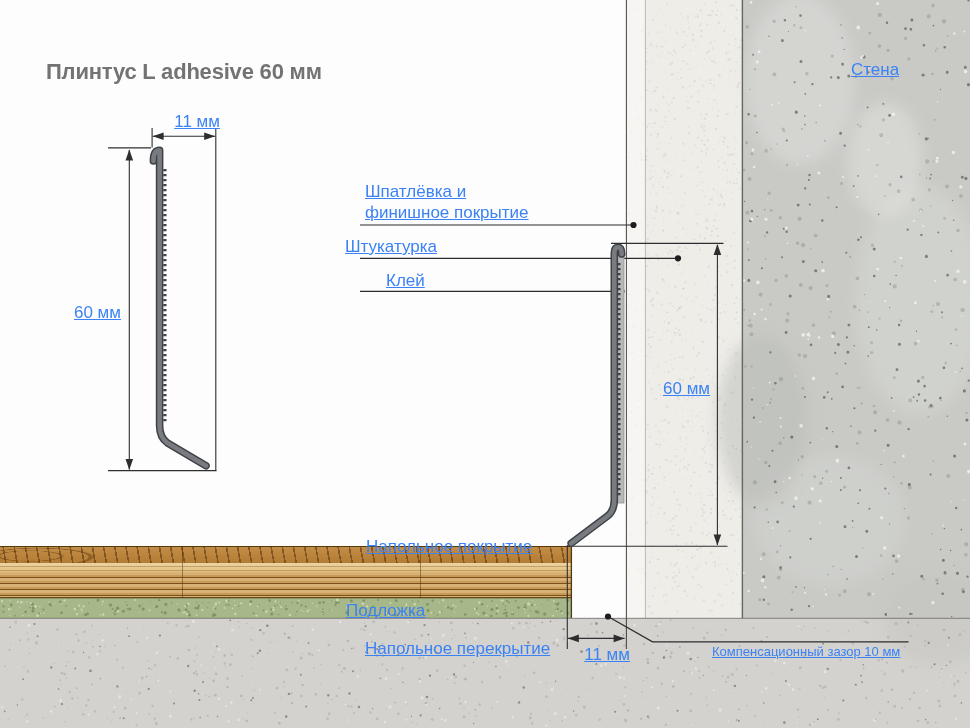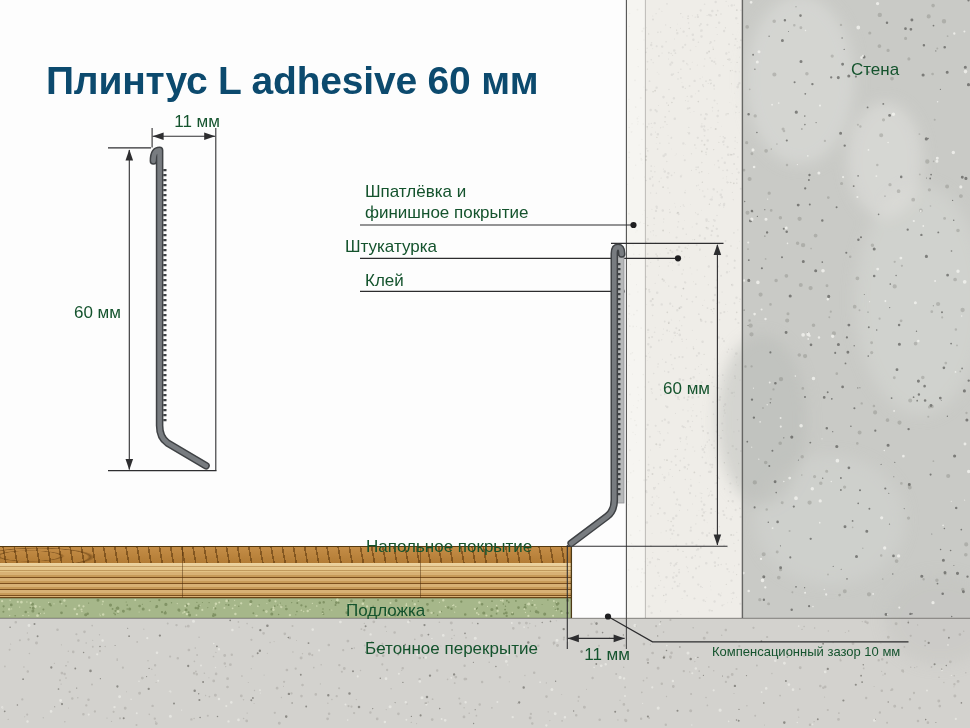--- a/index.html
+++ b/index.html
@@ -28,22 +28,22 @@
     background-image:
       repeating-linear-gradient(180deg, rgba(140,90,30,0) 0 3px, rgba(140,90,30,.4) 3px 4px),
       linear-gradient(180deg,#ecd3a1,#e2c183);}
   .wood-stripes{position:absolute;left:0;top:26px;width:572px;height:26px;box-sizing:border-box;
     border-bottom:1px solid #6b4616;
     background-image:repeating-linear-gradient(180deg,
       #d8b175 0 2.6px, #9a6a2c 2.6px 3.4px, #c79a58 3.4px 5.2px, #7c4f1e 5.2px 6px);}
   .joint{position:absolute;top:0;width:1px;height:52px;background:rgba(70,40,8,.45);}
   .underlay{left:0;top:598px;width:572px;height:20px;background:#a6b78a;border-top:1px solid rgba(90,85,40,.35);box-sizing:border-box;}
   
-  .lbl{position:absolute;font-size:17px;line-height:1.25;color:#14532d;white-space:nowrap;}
-  .title{position:absolute;left:46px;top:59px;font-size:39px;font-weight:600;letter-spacing:-0.2px;color:#0c4a6e;text-align:center;}
+  .lbl{position:absolute;font-size:17px;line-height:1.25;color:#3b82f6;white-space:nowrap;text-decoration:underline;}
+  .title{position:absolute;left:46px;top:59px;font-size:22px;font-weight:600;letter-spacing:-0.2px;color:#737373;text-align:center;}
   .wrap{white-space:normal;width:186px;}
   .ctr{text-align:right;}
   .rgt{text-align:right;}
   svg{position:absolute;left:0;top:0;}
 </style>
 </head>
 <body>
 
 <div id="canvas">
 
@@ -148,24 +148,24 @@
       <path d="M618.9,263 V497" fill="none" stroke="#3f4245" stroke-width="3.2" stroke-dasharray="2.3 2.7"></path>
       <path d="M621.7,254 Q621.7,247.3 618,247.3 Q614.3,247.3 614.3,253.5 L614.3,500 Q614.3,511 607.2,516.3 L571.2,543.3" fill="none" stroke="#787c80" stroke-width="4.6" stroke-linecap="round" stroke-linejoin="round"></path>
     </g>
   </svg>
 
   <div class="title">Плинтус L adhesive 60 мм</div>
   <div class="lbl" style="left:851px;top:59px;">Стена</div>
 
   <div class="lbl wrap" style="left:365px;top:181px;">Шпатлёвка и финишное покрытие</div>
   <div class="lbl" style="left:345px;top:236px;">Штукатурка</div>
-  <div class="lbl" style="left:365px;top:270px;">Клей</div>
+  <div class="lbl" style="left:386px;top:270px;">Клей</div>
 
   <div class="lbl ctr" style="left:150px;top:111px;width:70px;">11 мм</div>
   <div class="lbl rgt" style="left:41px;top:302px;width:80px;">60 мм</div>
   <div class="lbl" style="left:663px;top:378px;">60 мм</div>
   <div class="lbl ctr" style="left:558px;top:644px;width:72px;">11 мм</div>
 
   <div class="lbl" style="left:366px;top:536px;">Напольное покрытие</div>
   <div class="lbl" style="left:346px;top:600px;">Подложка</div>
-  <div class="lbl" style="left:365px;top:638px;">Бетонное перекрытие</div>
+  <div class="lbl" style="left:365px;top:638px;">Напольное перекрытие</div>
   <div class="lbl" style="left:712px;top:644px;font-size:13px;">Компенсационный зазор 10 мм</div>
 </div>
 
 </body></html>

